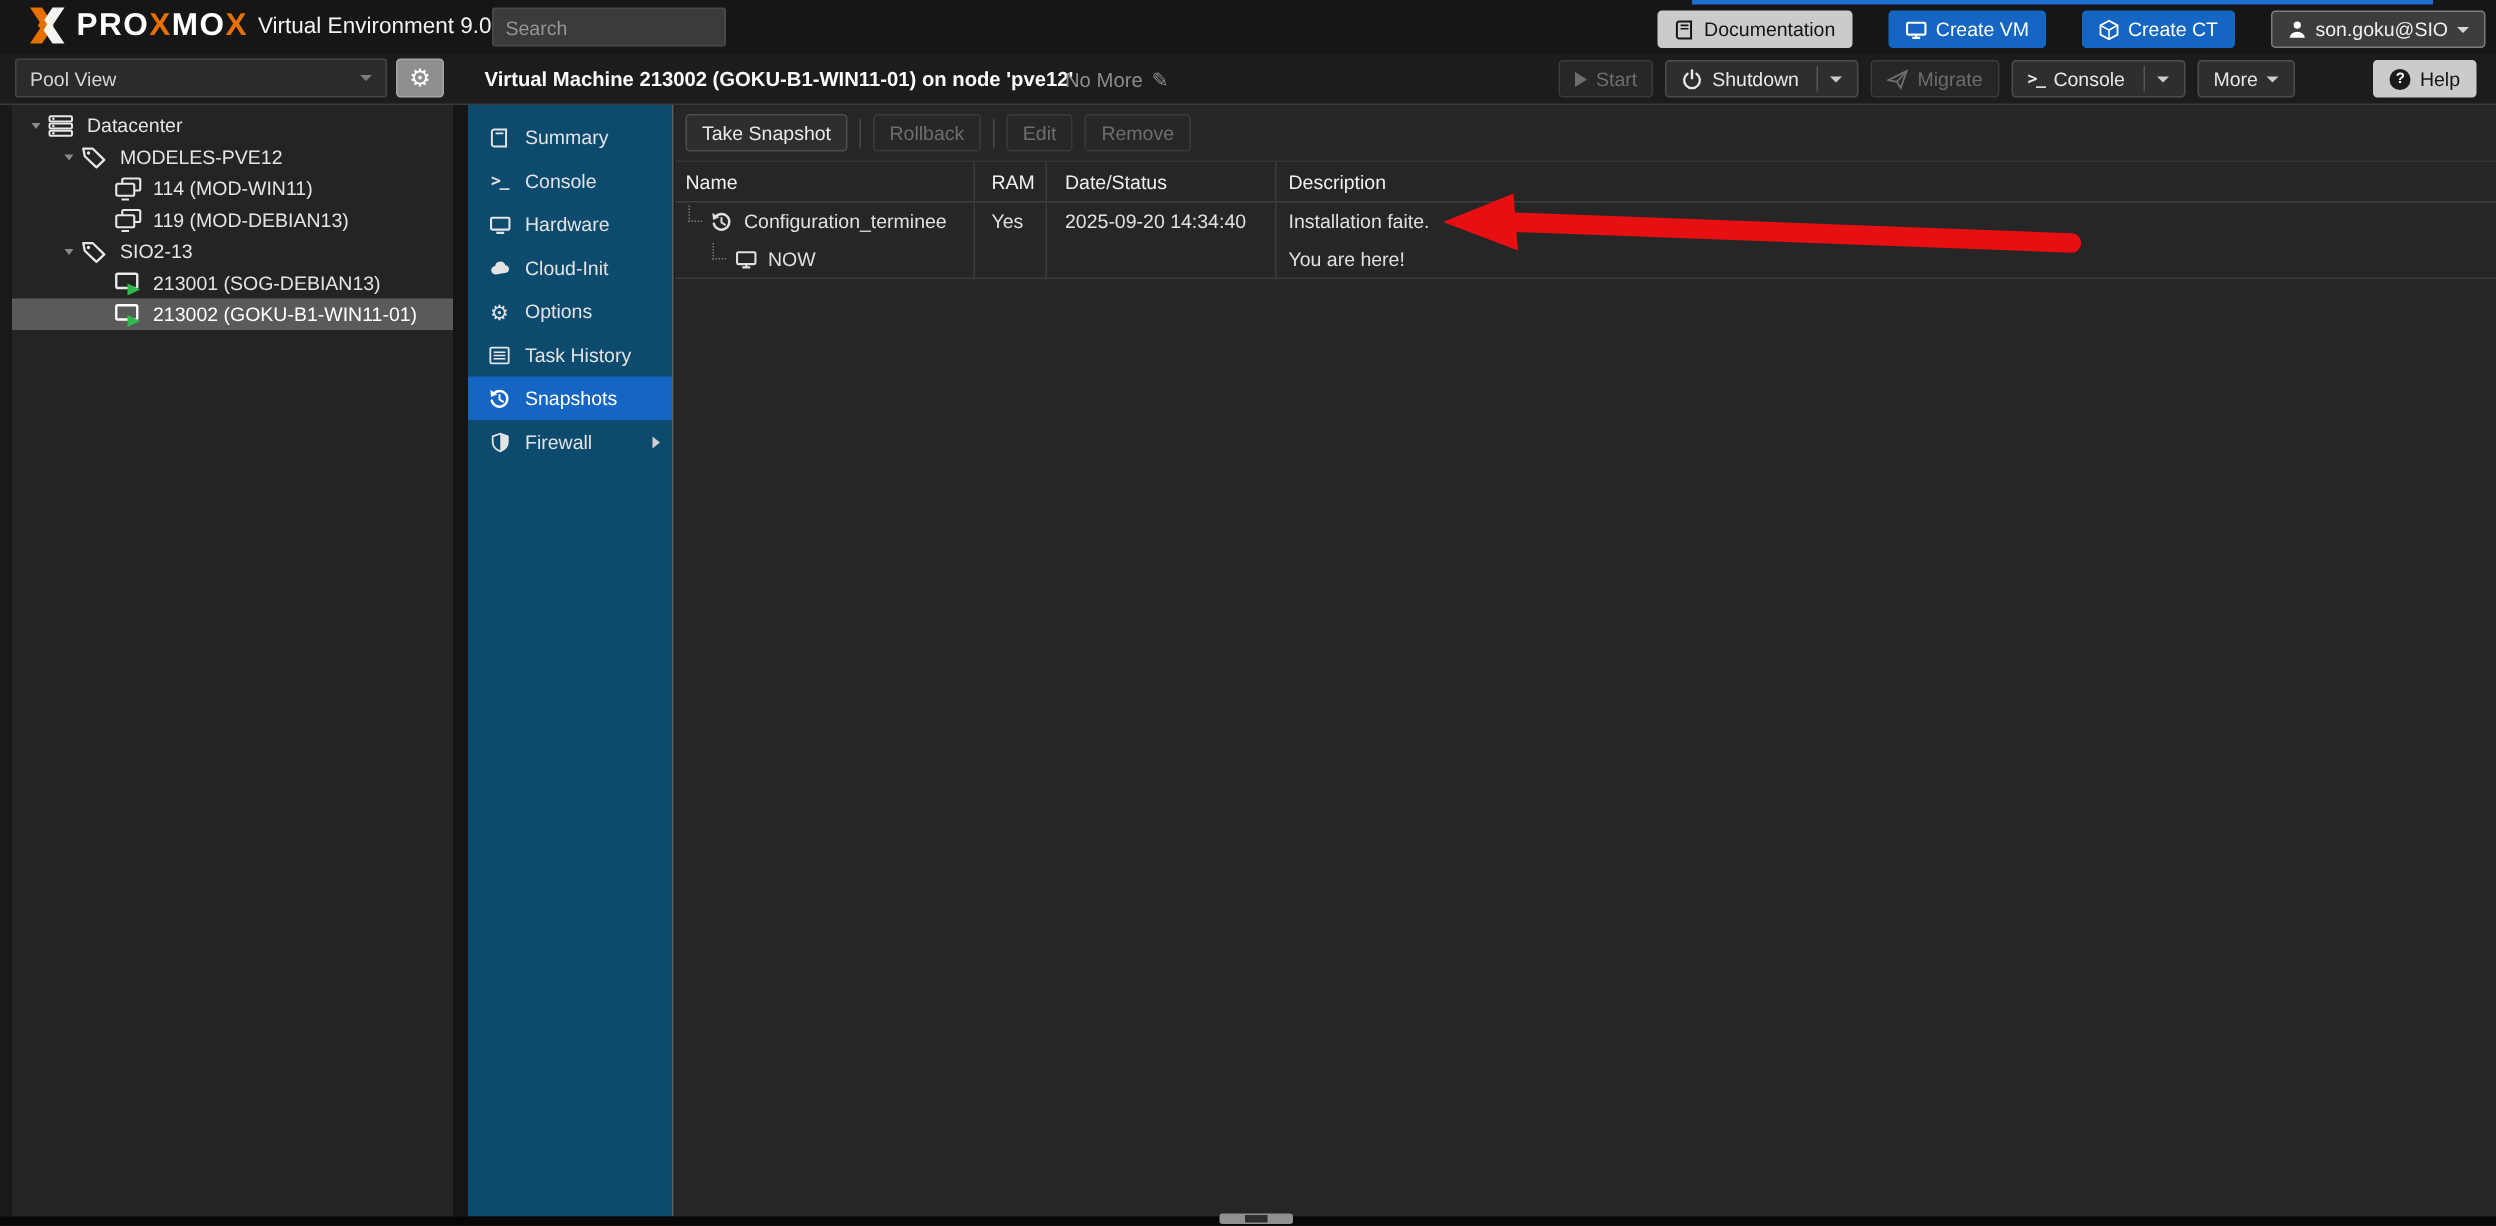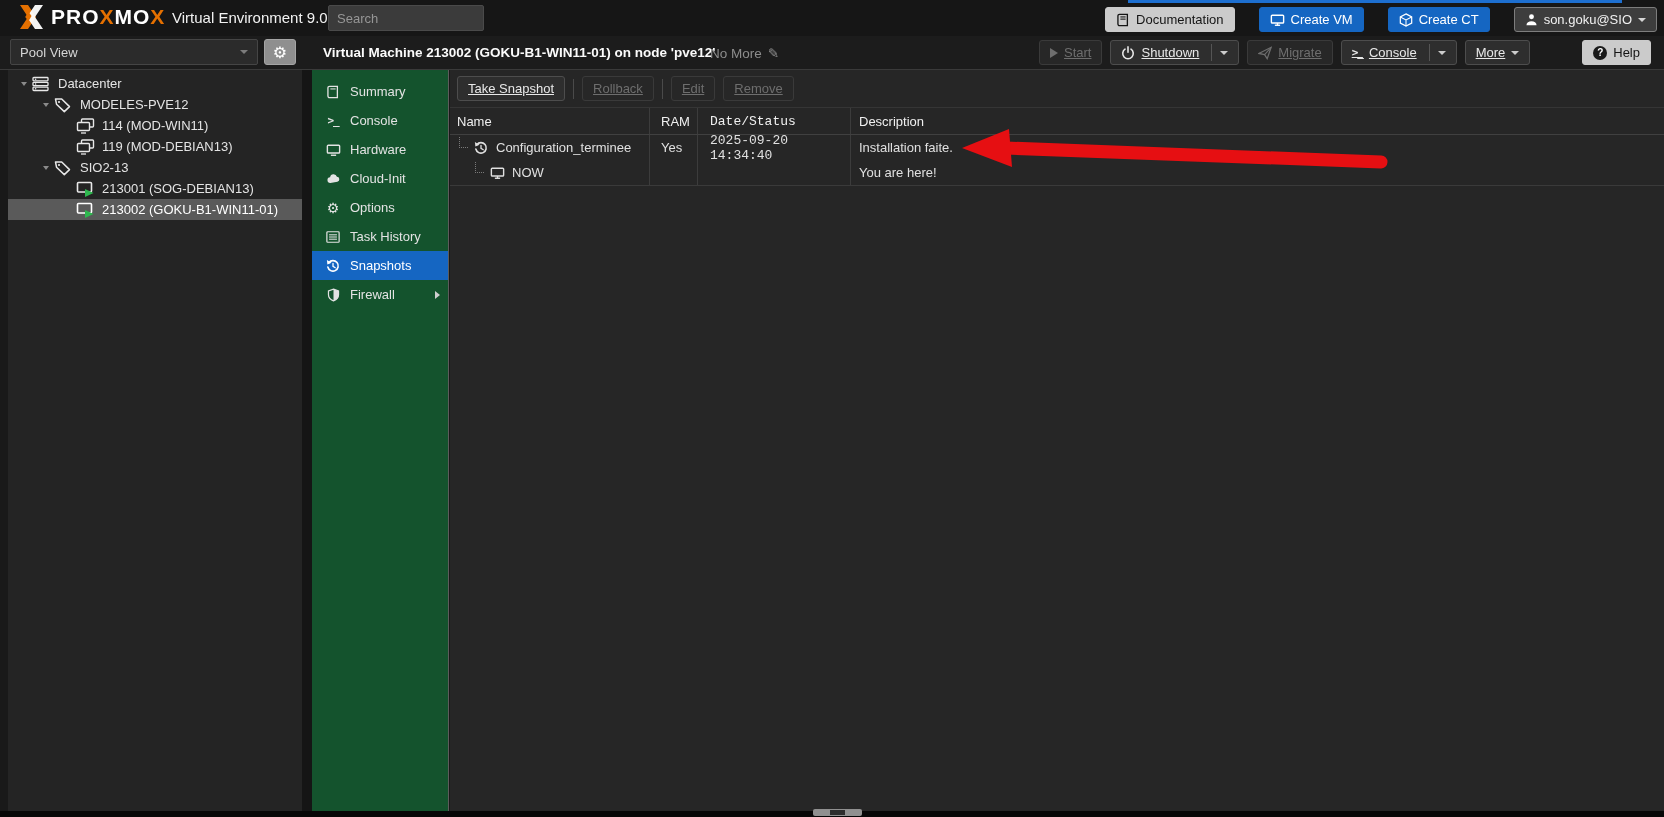--- a/index.html
+++ b/index.html
@@ -16,21 +16,21 @@
   .product { position:absolute; left:172px; top:9px; font-size:15px; color:#f2f2f2; }
   .search { position:absolute; left:328px; top:5px; width:156px; height:26px; background:#3b3b3b; border:1px solid #4a4a4a; border-radius:2px; color:#e5e5e5; font-size:13px; padding:0 8px; font-family:"Liberation Sans", sans-serif; }
   .search::placeholder { color:#969696; }
   .topbar-right { position:absolute; right:7px; top:7px; display:flex; gap:24px; align-items:center; }
 
   
   .btn { display:inline-flex; align-items:center; gap:6px; height:25px; padding:0 10px; border-radius:3px; font-size:13px; cursor:pointer; white-space:nowrap; border:1px solid transparent; }
   .btn-light { background:#cbcbcb; border-color:#cbcbcb; color:#141414; }
   .btn-blue { background:#1566c2; border-color:#1566c2; color:#fff; }
   .btn-user { background:#3d3d3d; border-color:#7d7d7d; color:#f0f0f0; }
-  .btn-dark { background:#2e2e2e; border-color:#4d4d4d; color:#e8e8e8;text-decoration:underline; }
+  .btn-dark { background:#2e2e2e; border-color:#4d4d4d; color:#e8e8e8; }
   .btn-dark.disabled { background:#272727; border-color:#3a3a3a; color:#6e6e6e; cursor:default; }
   .split-sep { width:1px; height:17px; background:#555; margin:0 2px 0 6px; }
   .chev { width:0; height:0; border-left:4px solid transparent; border-right:4px solid transparent; border-top:4px solid currentColor; opacity:.85; display:inline-block; }
   .qmark { display:inline-flex; width:14px; height:14px; border-radius:50%; background:#1a1a1a; color:#fff; font-size:10px; font-weight:bold; align-items:center; justify-content:center; }
   .tri-play { width:0; height:0; border-top:5px solid transparent; border-bottom:5px solid transparent; border-left:8px solid currentColor; display:inline-block; }
 
   
   .bar2 { position:absolute; left:0; top:36px; width:1664px; height:34px; background:#1c1c1c; border-bottom:1px solid #3a3a3a; }
   .view-select { position:absolute; left:10px; top:3px; width:248px; height:26px; background:#2b2b2b; border:1px solid #454545; border-radius:2px; display:flex; align-items:center; padding:0 9px; color:#d6d6d6; cursor:pointer; }
   .view-select .chev { margin-left:auto; color:#8b8b8b; }
@@ -47,36 +47,36 @@
   .texp { width:11px; height:11px; display:inline-flex; align-items:center; justify-content:center; color:#9c9c9c; margin-right:3px; flex:none; }
   .texp .chev { border-left-width:3.5px; border-right-width:3.5px; border-top-width:4.5px; }
   .d0 { padding-left:10px; } .d1 { padding-left:32px; } .d2 { padding-left:68px; }
   .ticon { width:19px; height:16px; flex:none; margin-right:7px; position:relative; }
   .ticon svg { display:block; }
 
   
   .splitter { position:absolute; left:302px; top:70px; width:10px; height:741px; background:#151515; }
 
   
-  .menu-panel { position:absolute; left:312px; top:70px; width:137px; height:741px; background:#14532d; border-right:1px solid #5c5c5c; padding-top:7px; }
+  .menu-panel { position:absolute; left:312px; top:70px; width:137px; height:741px; background:#0c4a6e; border-right:1px solid #5c5c5c; padding-top:7px; }
   .mitem { display:flex; align-items:center; height:29px; padding:0 8px 0 13px; gap:9px; color:#e3e3e3; cursor:pointer; }
   .mitem.active { background:#1566c2; color:#fff; }
   .micon { width:16px; display:inline-flex; justify-content:center; flex:none; font-size:14px; }
   .m-arrow { margin-left:auto; width:0; height:0; border-top:4px solid transparent; border-bottom:4px solid transparent; border-left:5px solid #cfcfcf; }
   .term-glyph { font-family:"DejaVu Sans Mono", monospace; font-weight:bold; font-size:11px; letter-spacing:-1px; }
 
   
   .grid-panel { position:absolute; left:450px; top:70px; width:1214px; height:741px; background:#262626; }
   .gtoolbar { height:38px; display:flex; align-items:center; gap:8px; padding-left:7px; border-bottom:1px solid #353535; }
   .tsep { width:1px; height:20px; background:#4a4a4a; }
   .gheader { height:27px; display:flex; align-items:center; border-bottom:1px solid #404040; color:#f0f0f0; }
   .col { height:100%; display:flex; align-items:center; }
   .col-name { width:200px; padding-left:7px; border-right:1px solid #3c3c3c; }
   .col-ram  { width:48px;  padding-left:11px; border-right:1px solid #3c3c3c; }
-  .col-date { width:153px; padding-left:12px; border-right:1px solid #3c3c3c;font-family:Liberation Mono, monospace; }
+  .col-date { width:153px; padding-left:12px; border-right:1px solid #3c3c3c; }
   .col-desc { flex:1; padding-left:8px; }
   .gbody { border-bottom:1px solid #3a3a3a; }
   .grow { height:25px; display:flex; align-items:stretch; color:#e0e0e0; }
   .grow .col { align-items:center; }
   .elbow { width:9px; height:11px; border-left:1px dotted #7a7a7a; border-bottom:1px dotted #7a7a7a; margin:-6px 4px 4px 2px; flex:none; }
   .ind2 { margin-left:18px; }
   .gicon { width:18px; flex:none; margin-right:6px; display:inline-flex; justify-content:center; }
 
   
   .bottom-strip { position:absolute; left:0; bottom:0; width:1664px; height:6px; background:#070707; }

